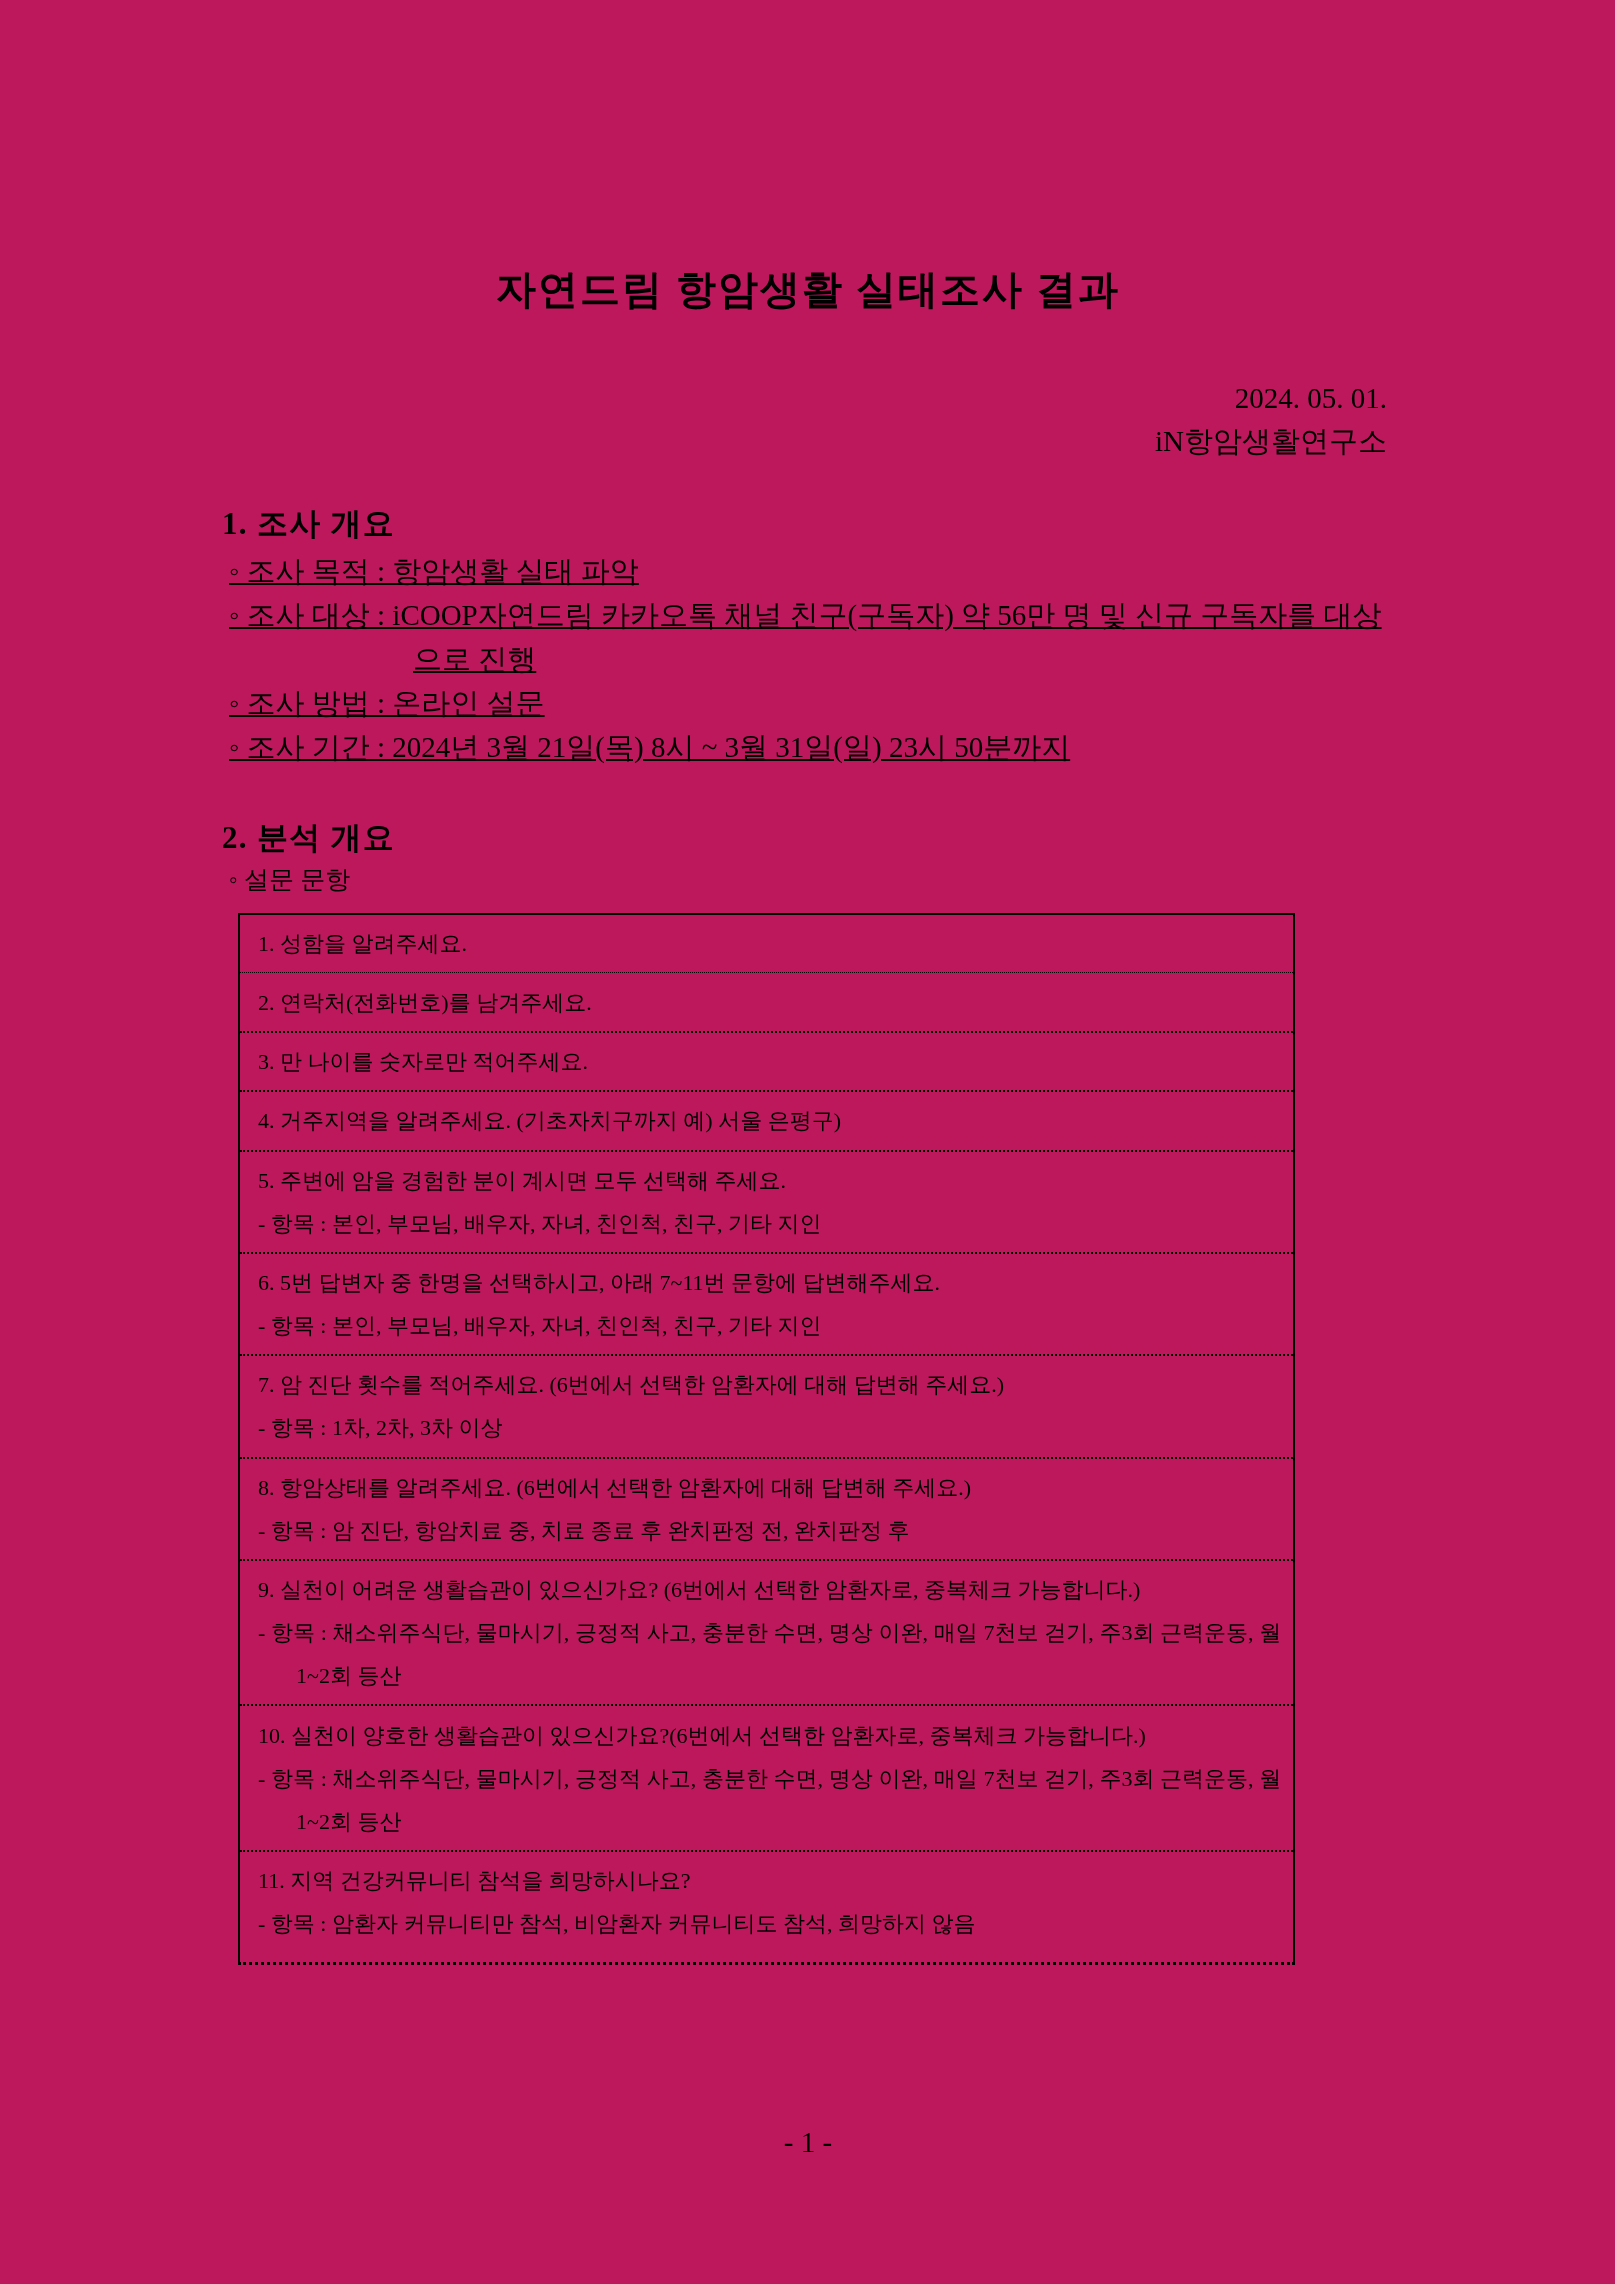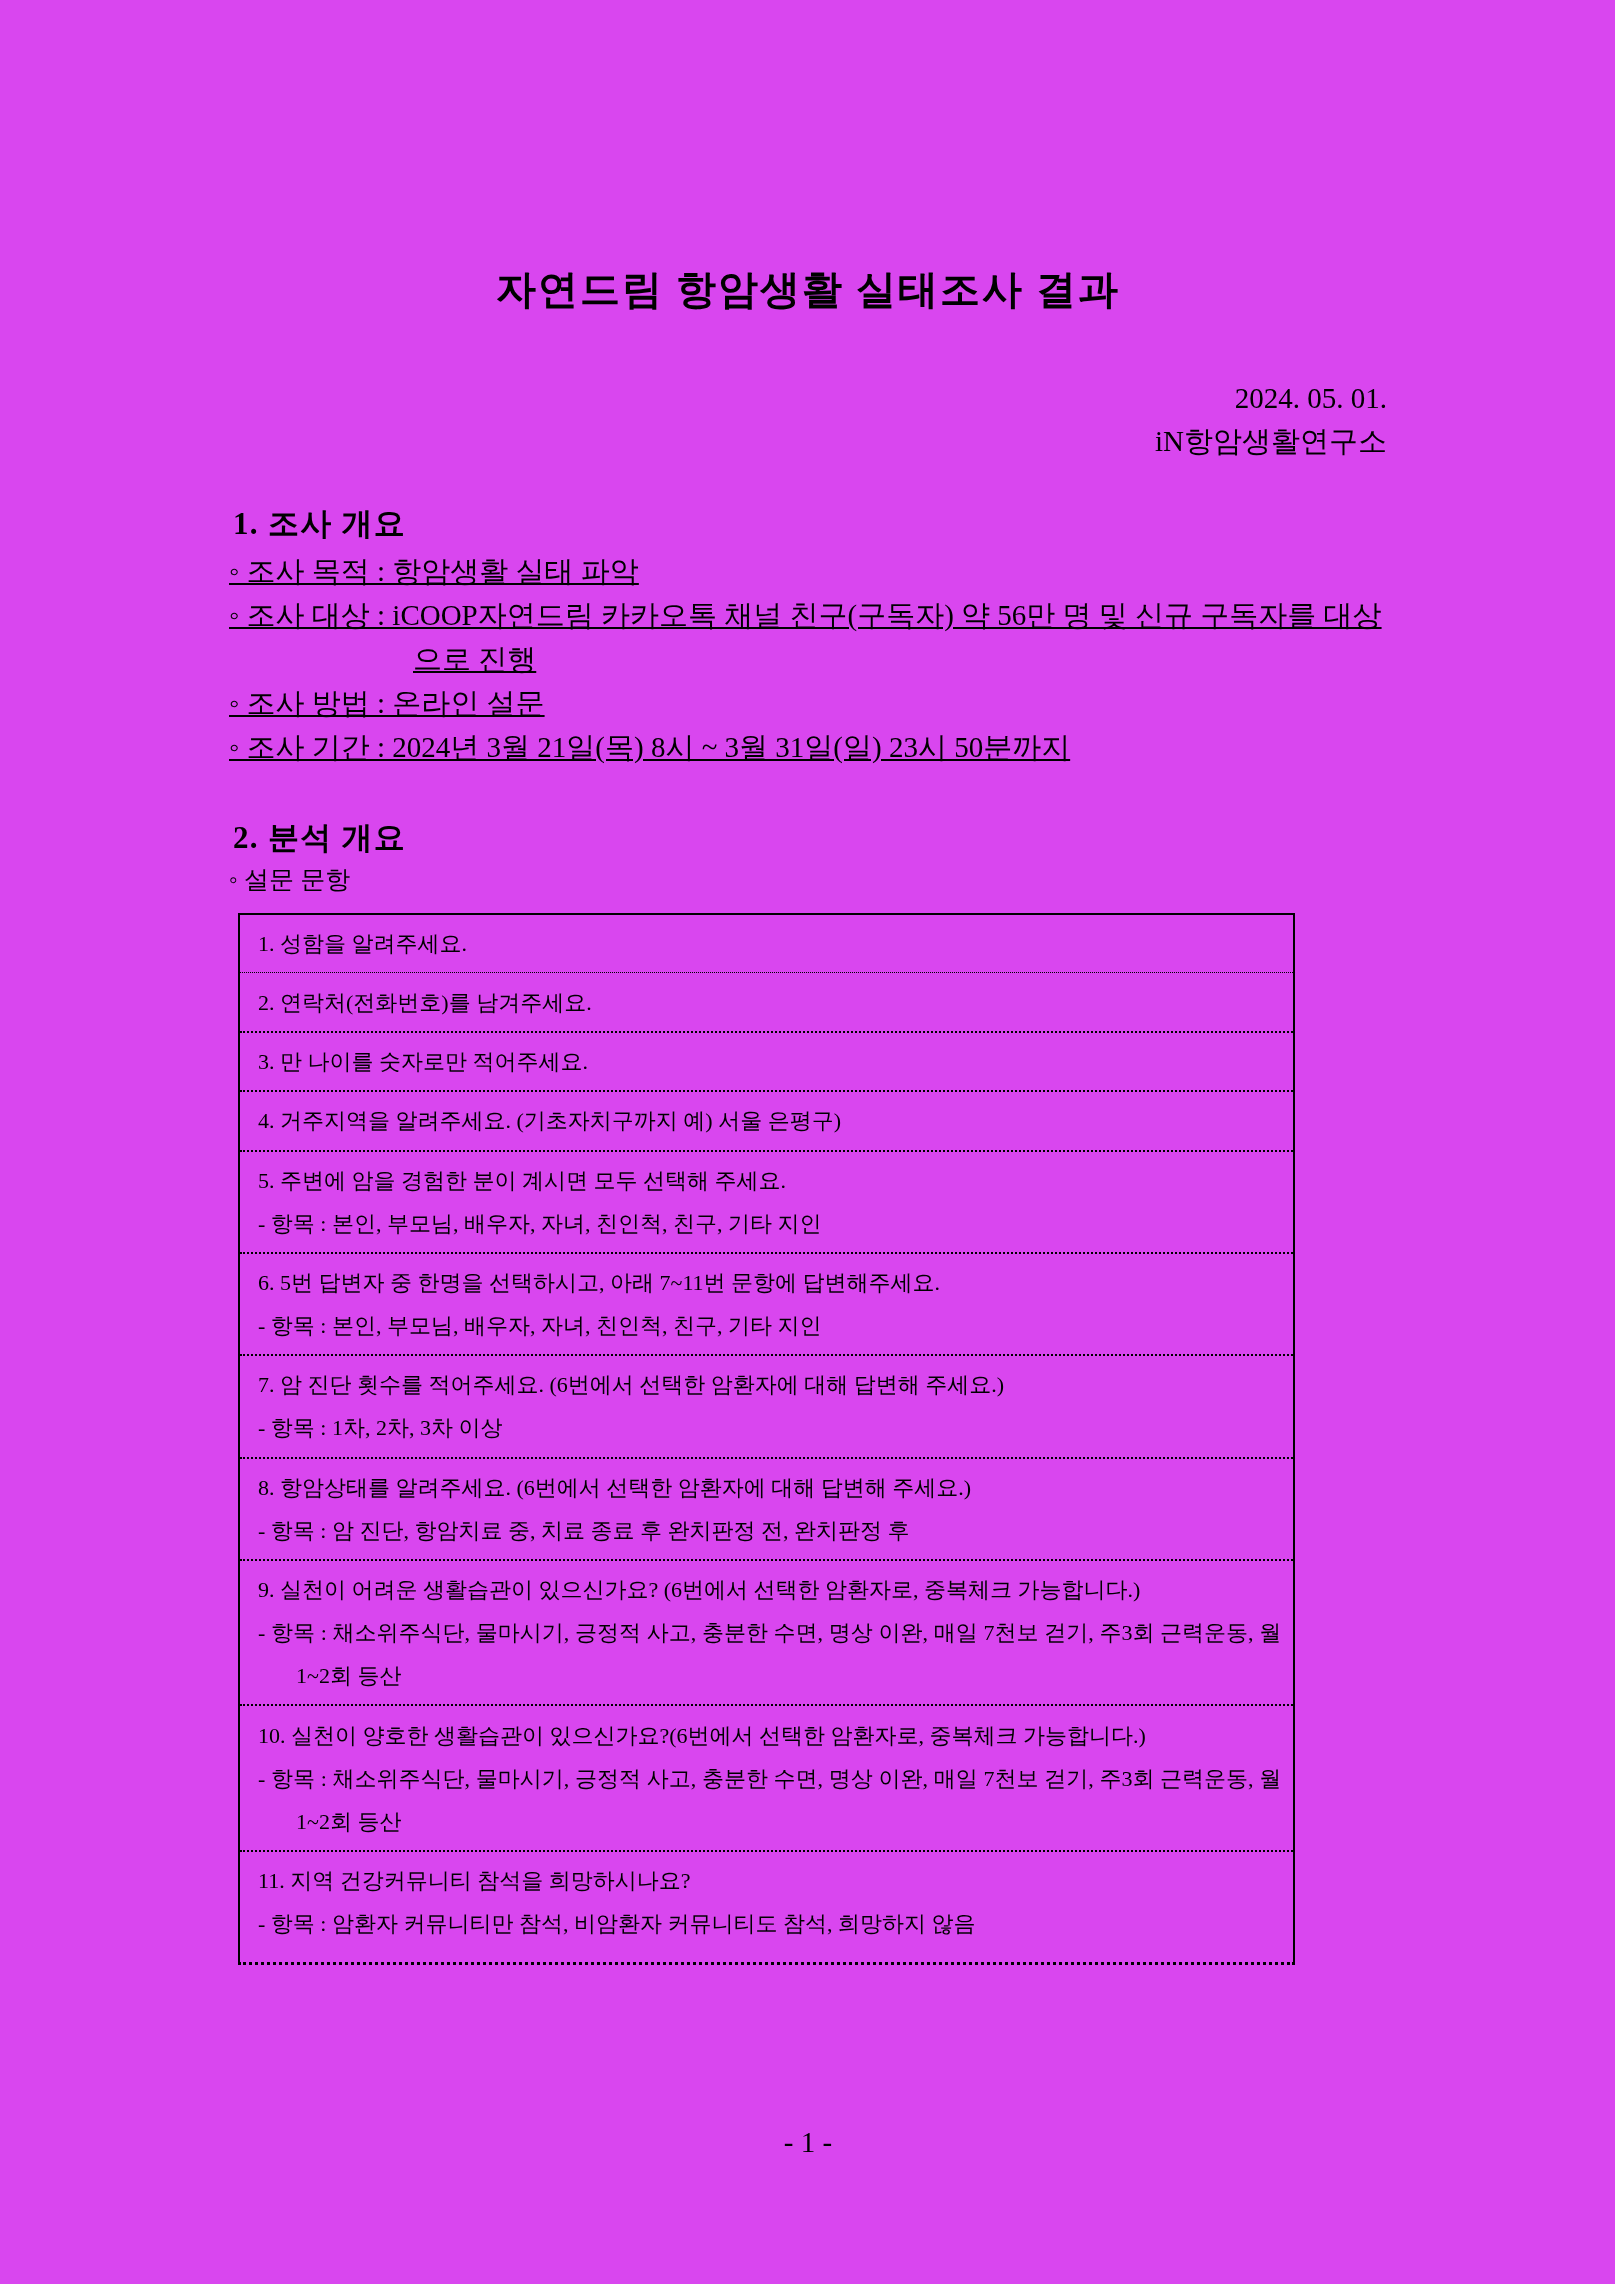--- a/index.html
+++ b/index.html
@@ -4,21 +4,21 @@
 <style>
   html, body {
     margin: 0;
     padding: 0;
     background: #ffffff;
   }
   .page {
     position: relative;
     width: 1616px;
     height: 2284px;
-    background: #d946ef;
+    background: #be185d;
     color: #000000;
     font-family: "Liberation Serif", "DejaVu Serif", serif;
     overflow: hidden;
   }
   .doc-title {
     position: absolute;
     left: 0;
     right: 0;
     top: 262px;
     text-align: center;
@@ -30,21 +30,21 @@
   .date-block {
     position: absolute;
     top: 377px;
     right: 229px;
     text-align: right;
     font-size: 29px;
     line-height: 43px;
   }
   .sec-heading {
     position: absolute;
-    left: 233px;
+    left: 222px;
     font-size: 31px;
     font-weight: 700;
     letter-spacing: 1.3px;
     white-space: nowrap;
   }
   .sec1-heading { top: 503px; }
   .sec2-heading { top: 817px; }
   .overview-lines {
     position: absolute;
     left: 229px;

